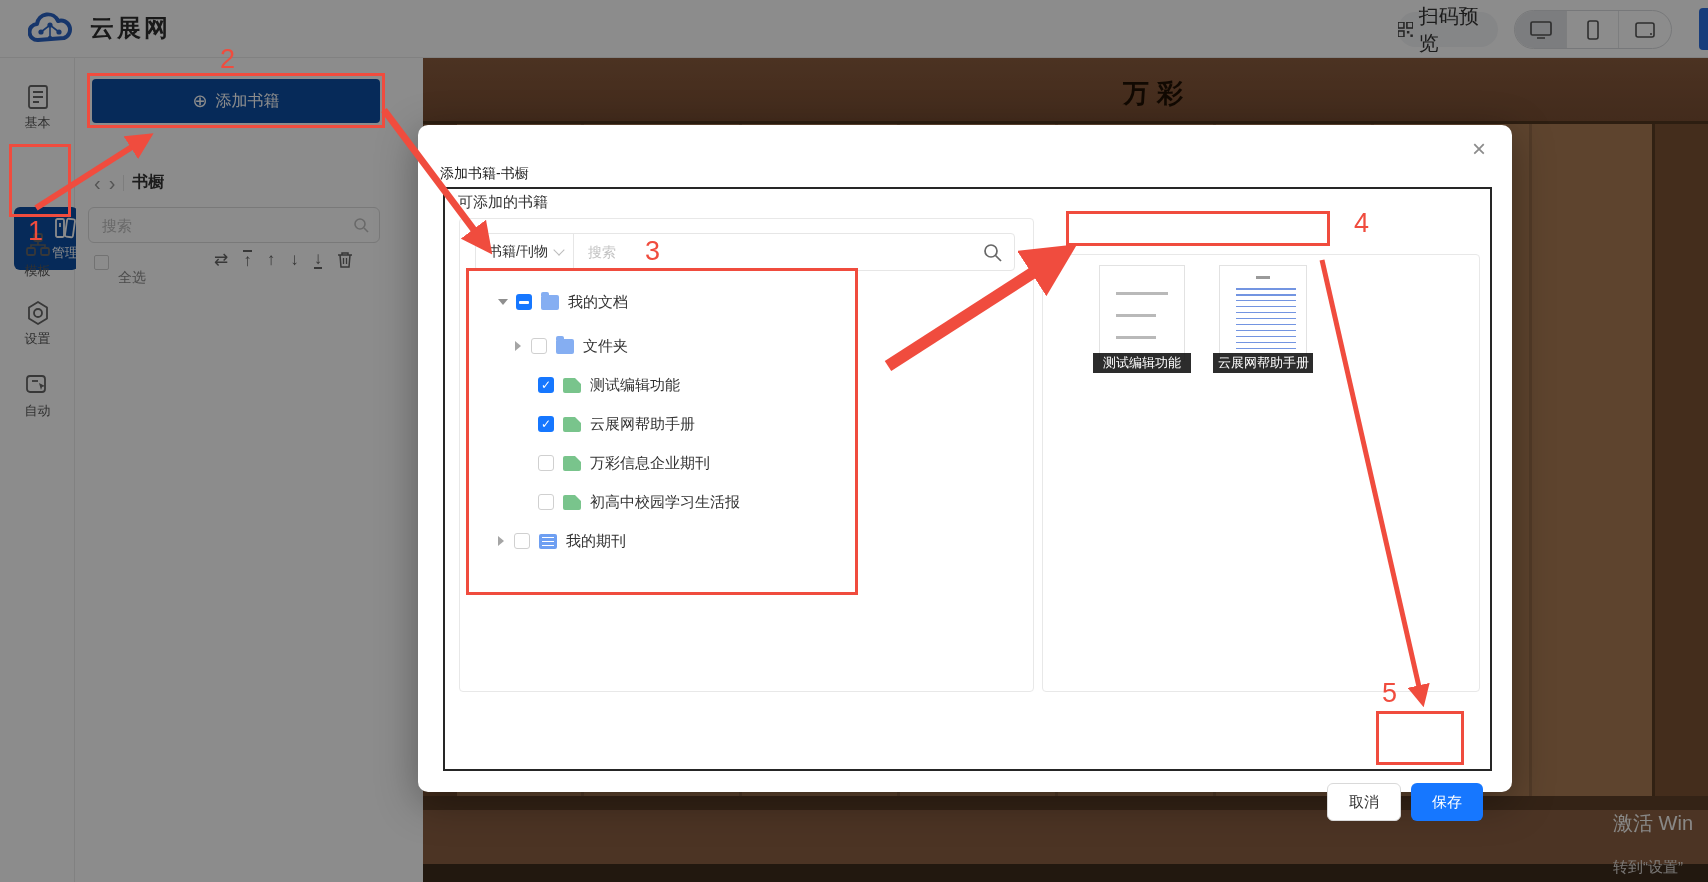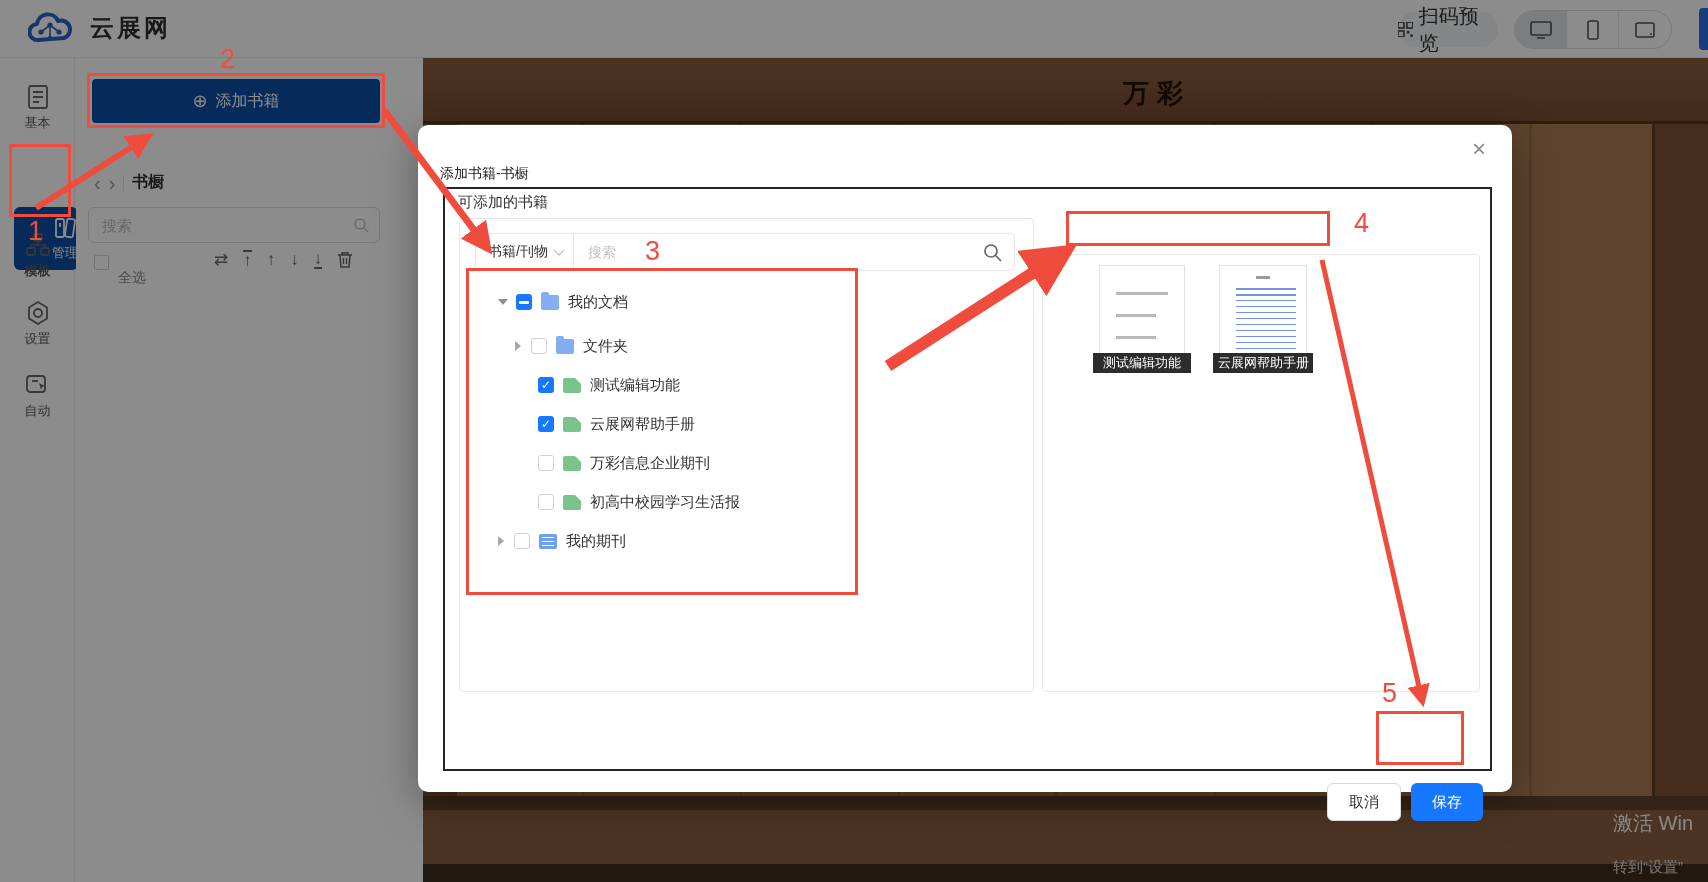--- a/index.html
+++ b/index.html
@@ -172,21 +172,21 @@
       <span class="lbl">基本</span>
     </div>
     <div class="side-sel">
       <svg class="ic" width="26" height="26" viewBox="0 0 26 26">
         <rect x="4" y="4" width="8" height="18" rx="1.5" fill="none" stroke="#fff" stroke-width="1.8"></rect>
         <rect x="14" y="4" width="8" height="18" rx="1.5" fill="none" stroke="#fff" stroke-width="1.8" transform="rotate(8 18 13)"></rect>
         <path d="M8 8 v4" stroke="#fff" stroke-width="1.8"></path>
       </svg>
       <span class="lbl">管理</span>
     </div>
-    <div class="side-item" style="top:174px;font-weight:bold;">
+    <div class="side-item" style="top:174px;">
       <svg class="ic" width="26" height="26" viewBox="0 0 26 26">
         <rect x="9" y="2" width="8" height="7" rx="1.5" fill="none" stroke="#666" stroke-width="1.8"></rect>
         <rect x="2" y="16" width="8" height="7" rx="1.5" fill="none" stroke="#666" stroke-width="1.8"></rect>
         <rect x="16" y="16" width="8" height="7" rx="1.5" fill="none" stroke="#666" stroke-width="1.8"></rect>
         <path d="M13 9 v4 M6 16 v-3 h14 v3" fill="none" stroke="#666" stroke-width="1.6"></path>
       </svg>
       <span class="lbl">模板</span>
     </div>
     <div class="side-item" style="top:242px;">
       <svg class="ic" width="26" height="26" viewBox="0 0 26 26">

